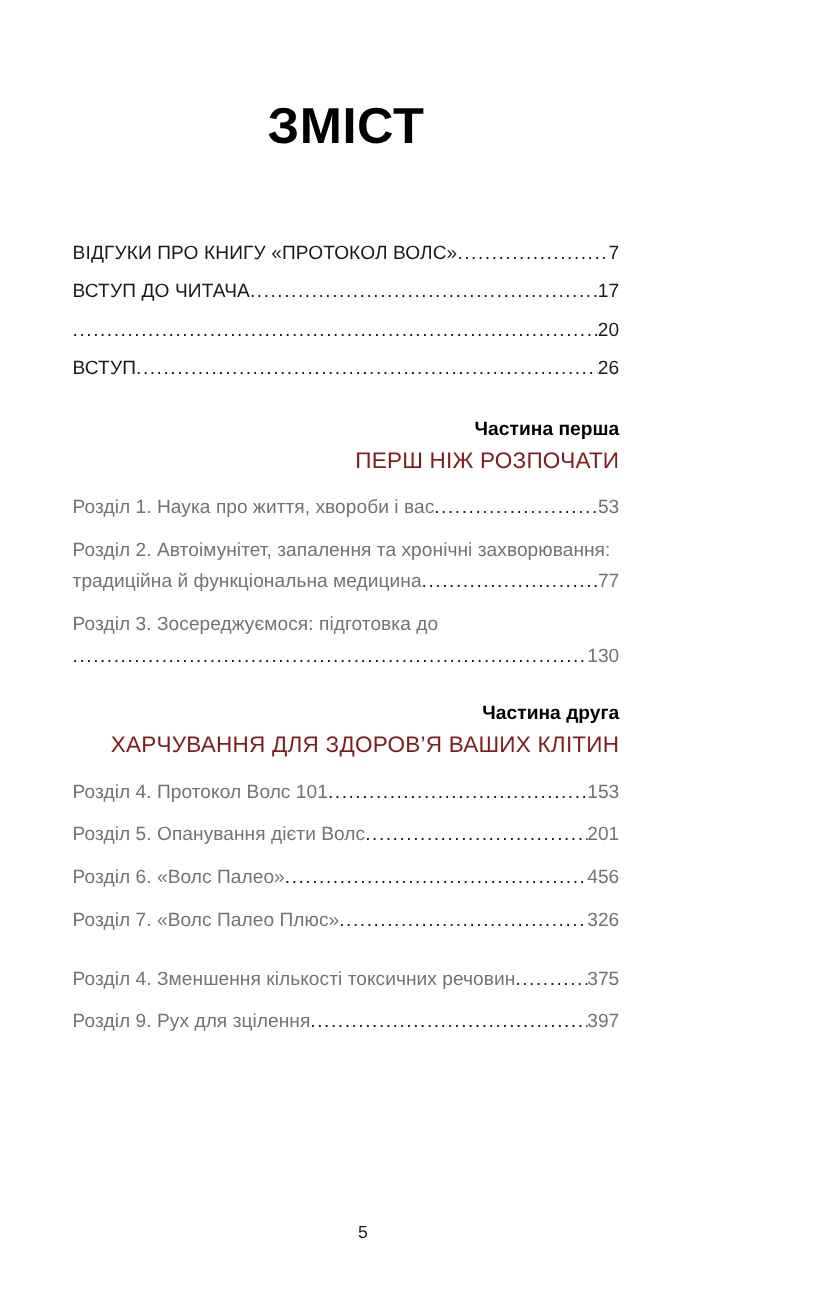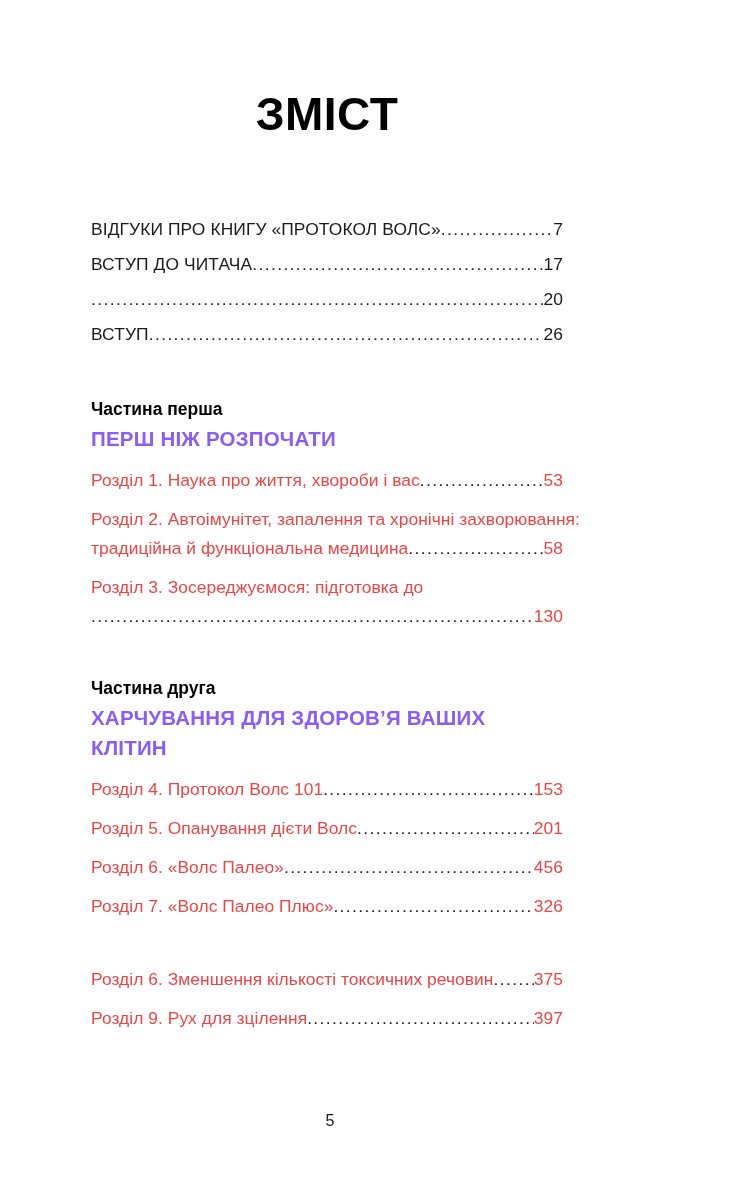--- a/index.html
+++ b/index.html
@@ -14,21 +14,21 @@
     position: relative;
     font-family: "Liberation Sans", sans-serif;
     color: #111111;
     overflow: hidden;
   }
 
   .page {
     width: 660px;
     height: 1181px;
     box-sizing: border-box;
-    padding: 0 97px 0 91px;
+    padding: 0 97px 0 66px;
     position: relative;
   }
 
   
   .toc-title {
     text-align: center;
     font-weight: bold;
     font-size: 46px;
     letter-spacing: 0.5px;
     line-height: 1;
@@ -67,46 +67,46 @@
   .leader::after {
     content: "...........................................................................................................................................................................";
   }
   .pageno {
     flex: 0 0 auto;
     white-space: nowrap;
   }
 
   
   .part {
-    text-align: left;
-    margin-top: 44px;
+    text-align: right;
+    margin-top: 24px;
   }
   .part-label {
     font-weight: bold;
     font-size: 17.5px;
     line-height: 26px;
     color: #000000;
   }
   .part-name {
-    font-weight: bold;
+    font-weight: normal;
     font-size: 20.5px;
     line-height: 30px;
     letter-spacing: 0.2px;
-    color: #8b5cf6;
+    color: #7f1d1d;
     margin-top: 2px;
   }
 
   
   .chapters {
     margin-top: 12px;
   }
   .chapter {
     font-size: 17.4px;
     line-height: 29px;
-    color: #ef4444;
+    color: #737373;
     margin-top: 10px;
     letter-spacing: 0.05px;
   }
   .chapter:first-child {
     margin-top: 0;
   }
   .chapter .line-one {
     white-space: nowrap;
   }
   .chapter .line-last {
@@ -177,21 +177,21 @@
         <span class="leader"></span>
         <span class="pageno">53</span>
       </div>
     </div>
 
     <div class="chapter">
       <div class="line-one">Розділ 2. Автоімунітет, запалення та хронічні захворювання:</div>
       <div class="line-last">
         <span class="ctext">традиційна й функціональна медицина </span>
         <span class="leader"></span>
-        <span class="pageno">58</span>
+        <span class="pageno">77</span>
       </div>
     </div>
 
     <div class="chapter">
       <div class="line-one">Розділ 3. Зосереджуємося: підготовка до</div>
       <div class="line-last">
         <span class="leader"></span>
         <span class="pageno">130</span>
       </div>
     </div>
@@ -239,21 +239,21 @@
 
   </div>
 
   <div class="part">
   </div>
 
   <div class="chapters">
 
     <div class="chapter">
       <div class="line-last">
-        <span class="ctext">Розділ 6. Зменшення кількості токсичних речовин </span>
+        <span class="ctext">Розділ 4. Зменшення кількості токсичних речовин </span>
         <span class="leader"></span>
         <span class="pageno">375</span>
       </div>
     </div>
 
     <div class="chapter">
       <div class="line-last">
         <span class="ctext">Розділ 9. Рух для зцілення </span>
         <span class="leader"></span>
         <span class="pageno">397</span>

